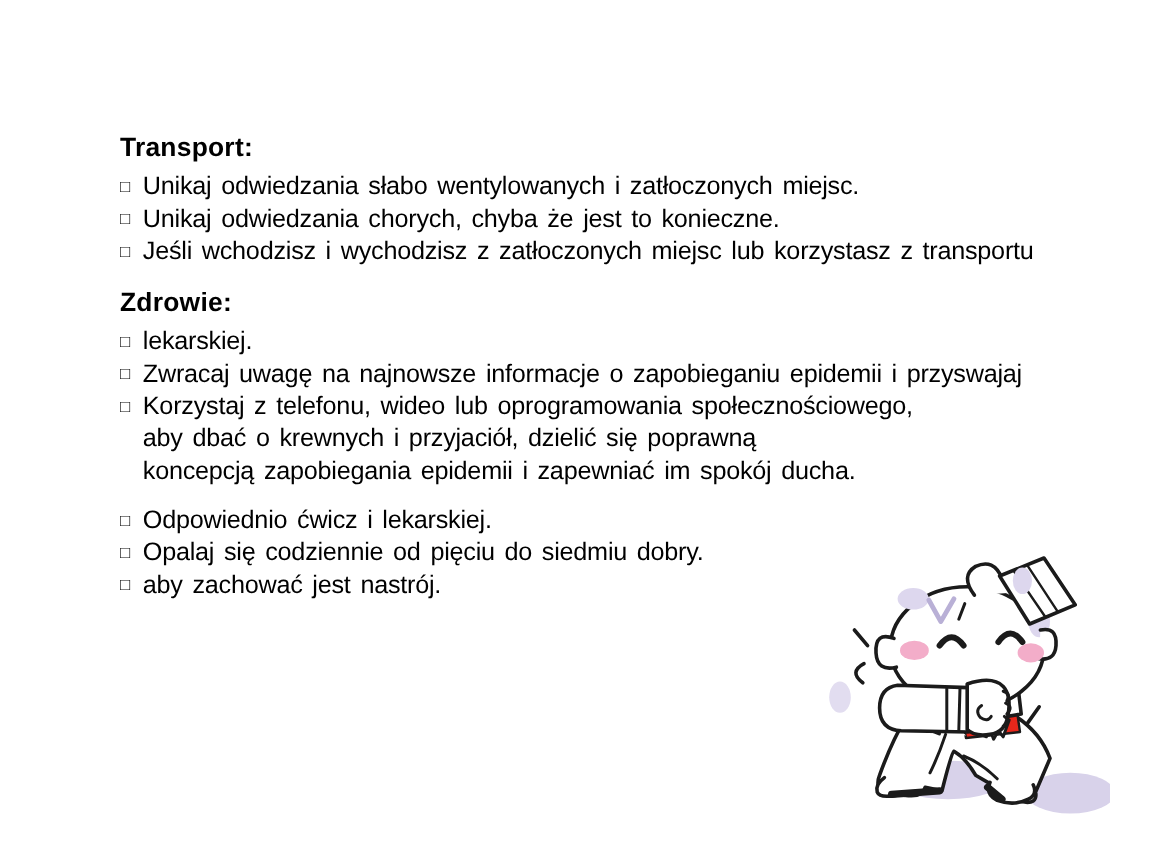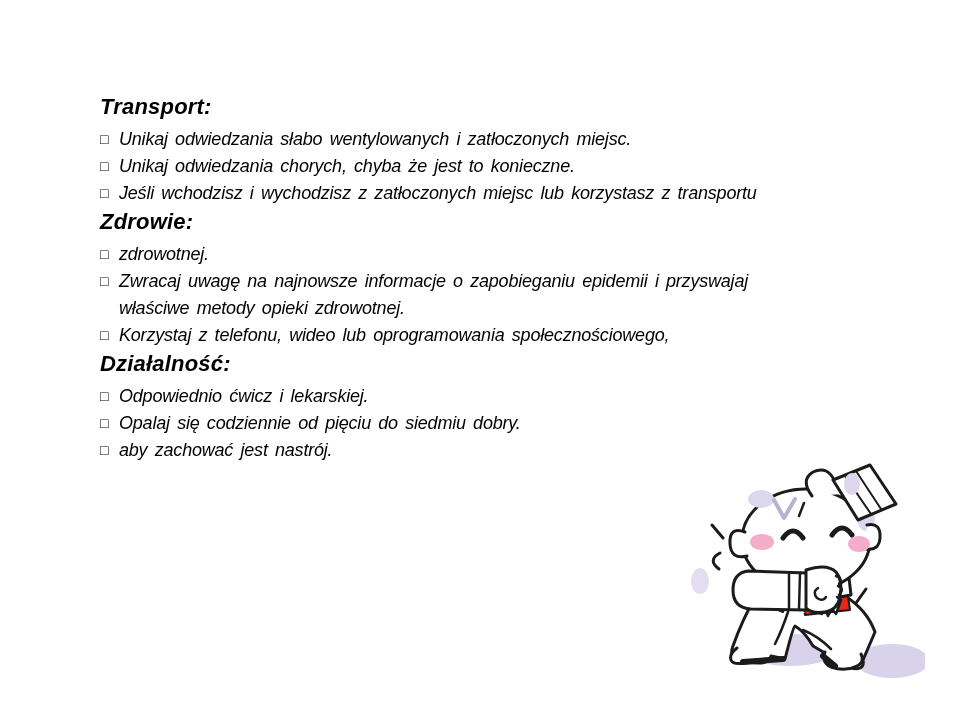--- a/index.html
+++ b/index.html
@@ -1,25 +1,25 @@
 <!DOCTYPE html>
 <html><head>
 <meta charset="utf-8">
 <style>
   html,body{margin:0;padding:0;}
   body{
     width:960px;height:720px;background:#ffffff;overflow:hidden;position:relative;
     font-family:"Liberation Sans",sans-serif;color:#000;
   }
-  .content{position:absolute;left:100px;top:92px;width:835px;font-style:italic;}
+  .content{position:absolute;left:100px;top:108px;width:835px;}
   .sec h2{font-size:22px;line-height:30px;margin:0 0 4px 0;font-weight:bold;letter-spacing:.2px;}
-  .sec + .sec{}
+  .sec + .sec{margin-top:14px;}
   .item{position:relative;padding-left:19px;}
   .bullet{position:absolute;left:0;top:0;font-size:14px;line-height:27px;color:#000;}
-  .line{font-size:18px;line-height:27px;white-space:nowrap;letter-spacing:-0.2px;word-spacing:2.5px;}
+  .line{font-size:21px;line-height:27px;white-space:nowrap;letter-spacing:-0.2px;word-spacing:2.5px;}
   .illu{position:absolute;left:685px;top:450px;width:240px;height:268px;}
 </style>
 </head>
 <body>
 
 <div class="content">
 
   <div class="sec">
     <h2>Transport:</h2>
     <div class="item">
@@ -33,35 +33,35 @@
     <div class="item">
       <span class="bullet">□</span>
       <div class="line">Jeśli wchodzisz i wychodzisz z zatłoczonych miejsc lub korzystasz z transportu</div>
     </div>
   </div>
 
   <div class="sec">
     <h2>Zdrowie:</h2>
     <div class="item">
       <span class="bullet">□</span>
-      <div class="line">zdrowotnej.</div>
+      <div class="line">lekarskiej.</div>
     </div>
     <div class="item">
       <span class="bullet">□</span>
       <div class="line">Zwracaj uwagę na najnowsze informacje o zapobieganiu epidemii i przyswajaj</div>
-      <div class="line">właściwe metody opieki zdrowotnej.</div>
     </div>
     <div class="item">
       <span class="bullet">□</span>
       <div class="line">Korzystaj z telefonu, wideo lub oprogramowania społecznościowego,</div>
+      <div class="line">aby dbać o krewnych i przyjaciół, dzielić się poprawną</div>
+      <div class="line">koncepcją zapobiegania epidemii i zapewniać im spokój ducha.</div>
     </div>
   </div>
 
   <div class="sec">
-    <h2>Działalność:</h2>
     <div class="item">
       <span class="bullet">□</span>
       <div class="line">Odpowiednio ćwicz i lekarskiej.</div>
     </div>
     <div class="item">
       <span class="bullet">□</span>
       <div class="line">Opalaj się codziennie od pięciu do siedmiu dobry.</div>
     </div>
     <div class="item">
       <span class="bullet">□</span>

